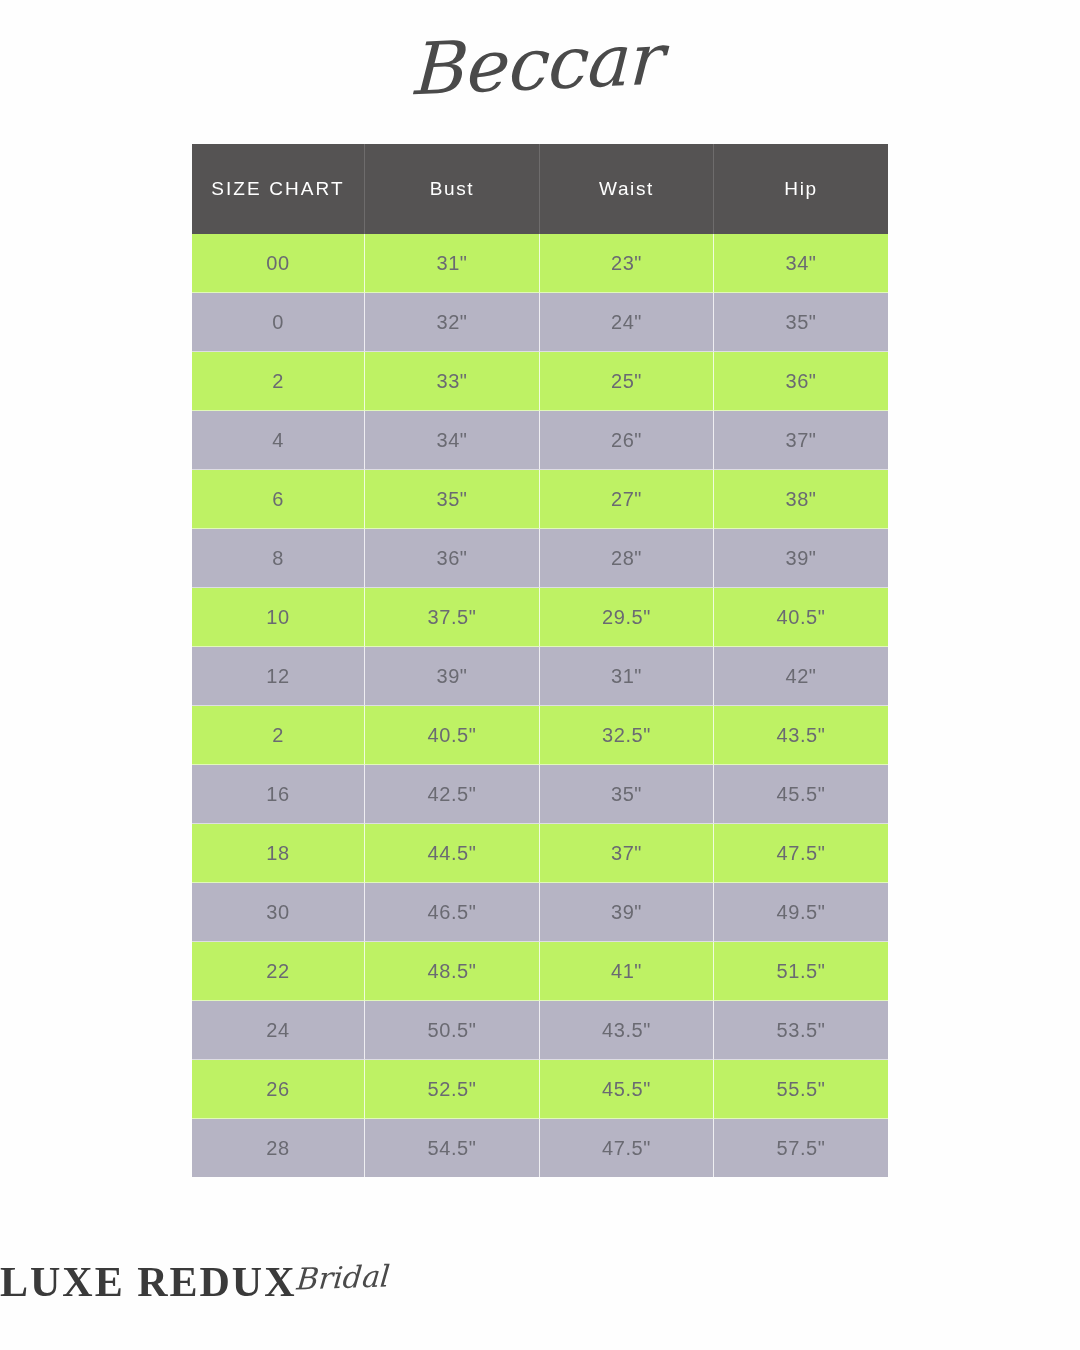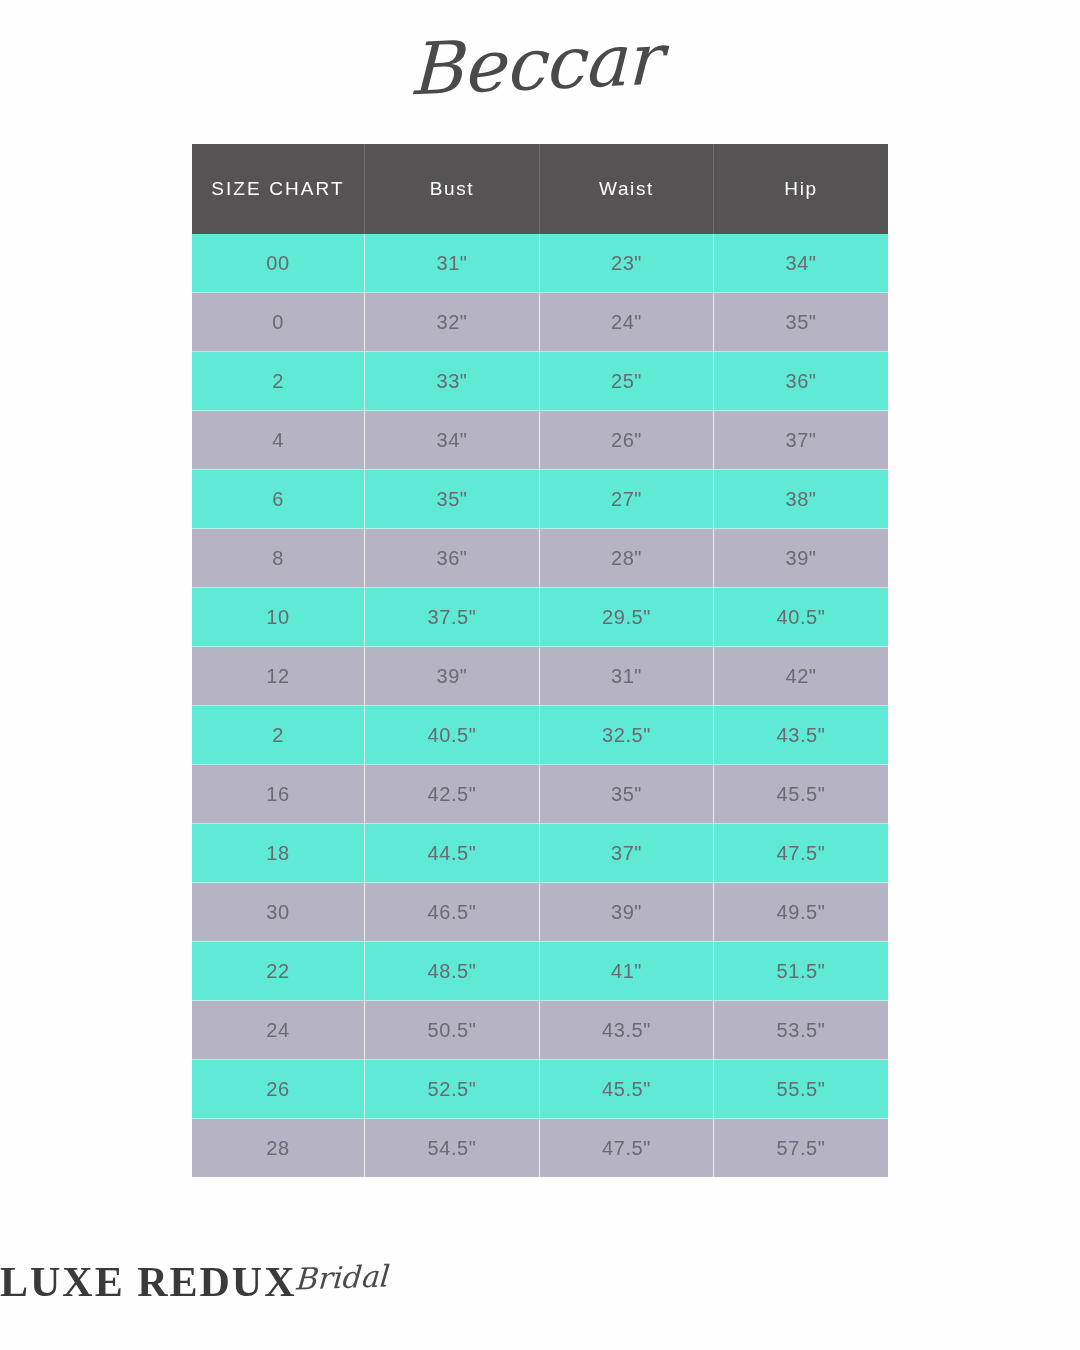--- a/index.html
+++ b/index.html
@@ -89,21 +89,21 @@
     text-align: center;
     vertical-align: middle;
     letter-spacing: 0.6px;
     border-right: 1px solid rgba(255,255,255,0.78);
     border-bottom: 1px solid rgba(255,255,255,0.55);
     padding: 0;
   }
   tbody td:last-child { border-right: none; }
   tbody tr:last-child td { border-bottom: none; }
 
-  tbody tr.row-light td { background: #5eead4; }
+  tbody tr.row-light td { background: #bef264; }
   tbody tr.row-dark  td { background: #b6b4c4; }
 
   
   .footer-logo {
     position: absolute;
     left: 0;
     top: 1236px;
     width: 912px;
     height: 92px;
     display: flex;

